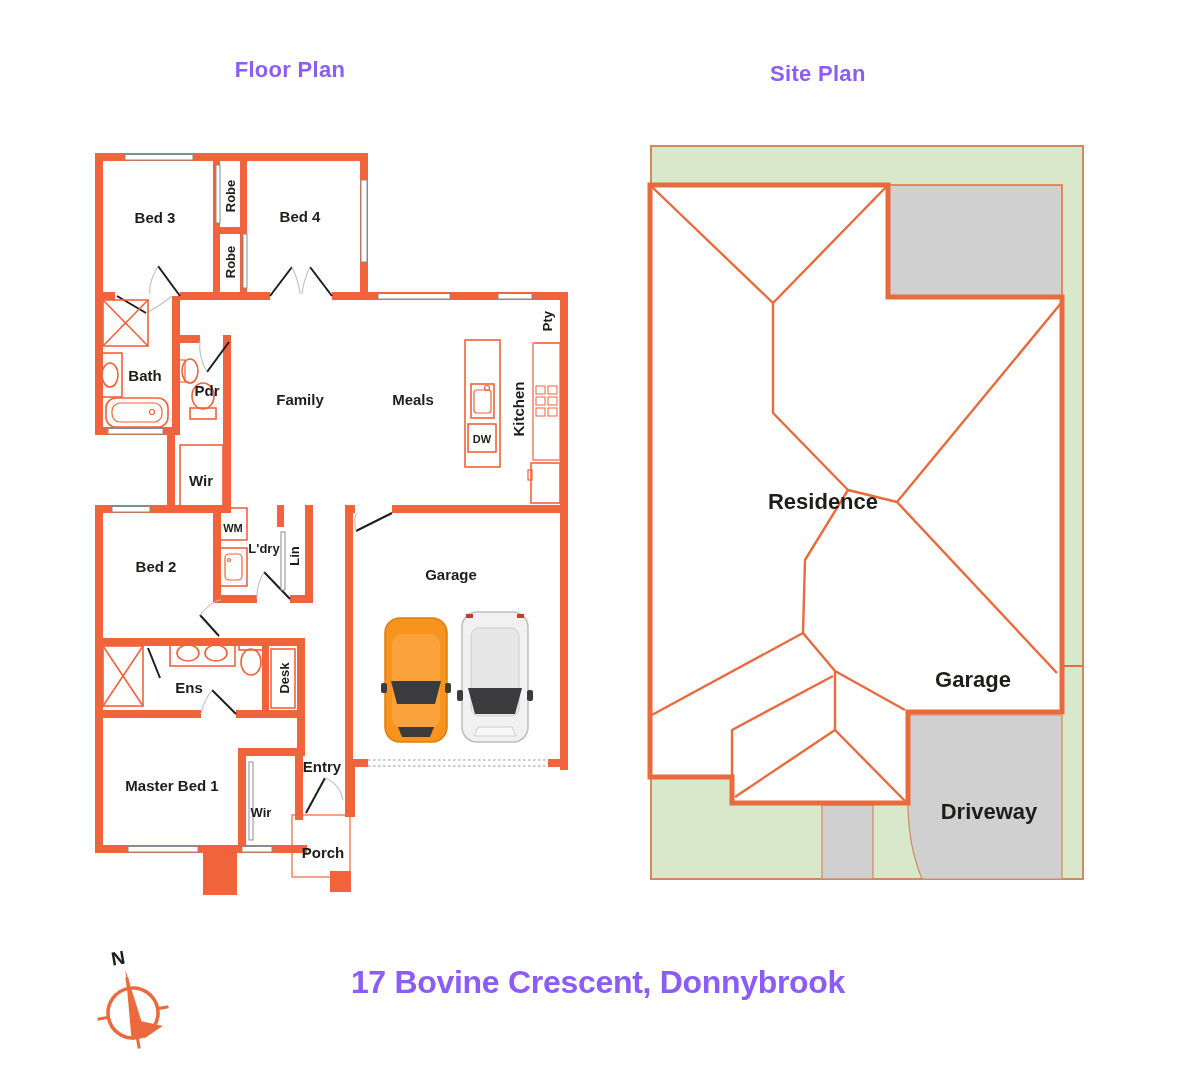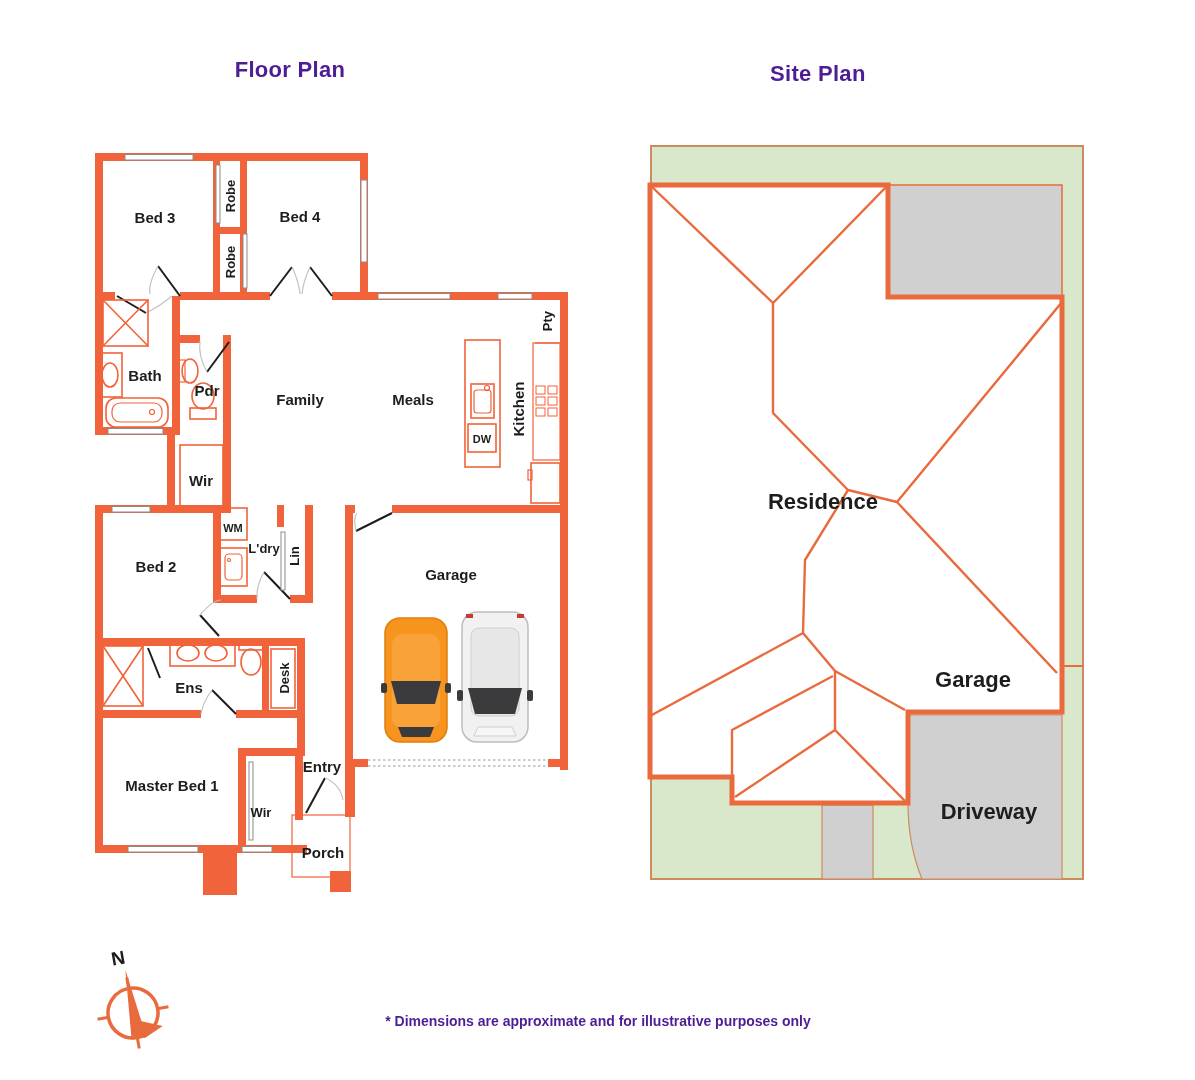--- a/index.html
+++ b/index.html
@@ -1,17 +1,17 @@
 <!DOCTYPE html>
 <html><head>
 <meta charset="utf-8">
 <style>
   html,body{margin:0;padding:0;background:#ffffff;}
   .canvas{position:relative;width:1195px;height:1080px;background:#ffffff;overflow:hidden;
-          font-family:"Liberation Sans",sans-serif;color:#4c1d95;}
+          font-family:"Liberation Sans",sans-serif;color:#8b5cf6;}
   .plan-title{position:absolute;font-weight:bold;font-size:22px;letter-spacing:.3px;}
   #fp-title{left:200px;top:57px;width:180px;text-align:center;}
   #sp-title{left:770px;top:61px;width:180px;text-align:left;}
   .address{position:absolute;left:198px;top:964px;width:800px;text-align:center;
            font-weight:bold;font-size:32px;letter-spacing:-.3px;}
   .disclaimer{position:absolute;left:198px;top:1013px;width:800px;text-align:center;
               font-weight:bold;font-size:14px;}
   svg{position:absolute;left:0;top:0;}
   svg text{font-family:"Liberation Sans",sans-serif;font-weight:bold;fill:#1d1d1b;}
   .lbl{font-size:15px;}
@@ -287,14 +287,14 @@
     <g transform="translate(133,1013) rotate(-10)">
       <line x1="-36" y1="0" x2="36" y2="0" stroke="#E96A3C" stroke-width="3"></line>
       <line x1="0" y1="-36" x2="0" y2="36" stroke="#E96A3C" stroke-width="3"></line>
       <circle r="25" fill="#ffffff" stroke="#E96A3C" stroke-width="3.5"></circle>
       <polygon points="0,-44 9,26 -6,26" fill="#E96A3C"></polygon>
       <polygon points="3,8 27,18 7,27" fill="#E96A3C"></polygon>
       <text x="-12" y="-50" font-size="19">N</text>
     </g>
   </svg>
 
-  <div class="disclaimer">* Dimensions are approximate and for illustrative purposes only</div>
+  <div class="address">17 Bovine Crescent, Donnybrook</div>
 </div>
 
 </body></html>

